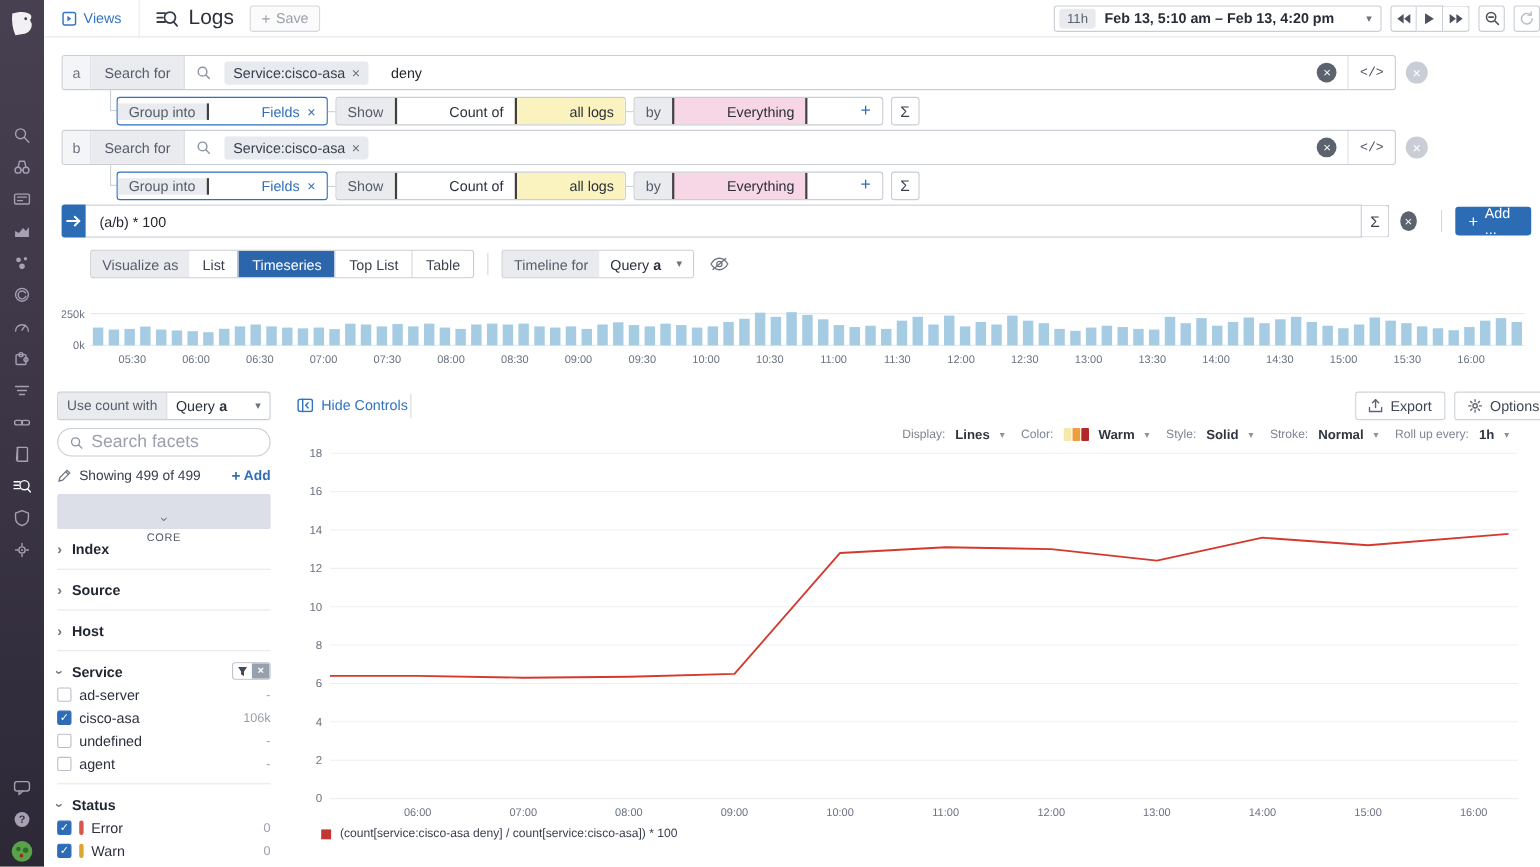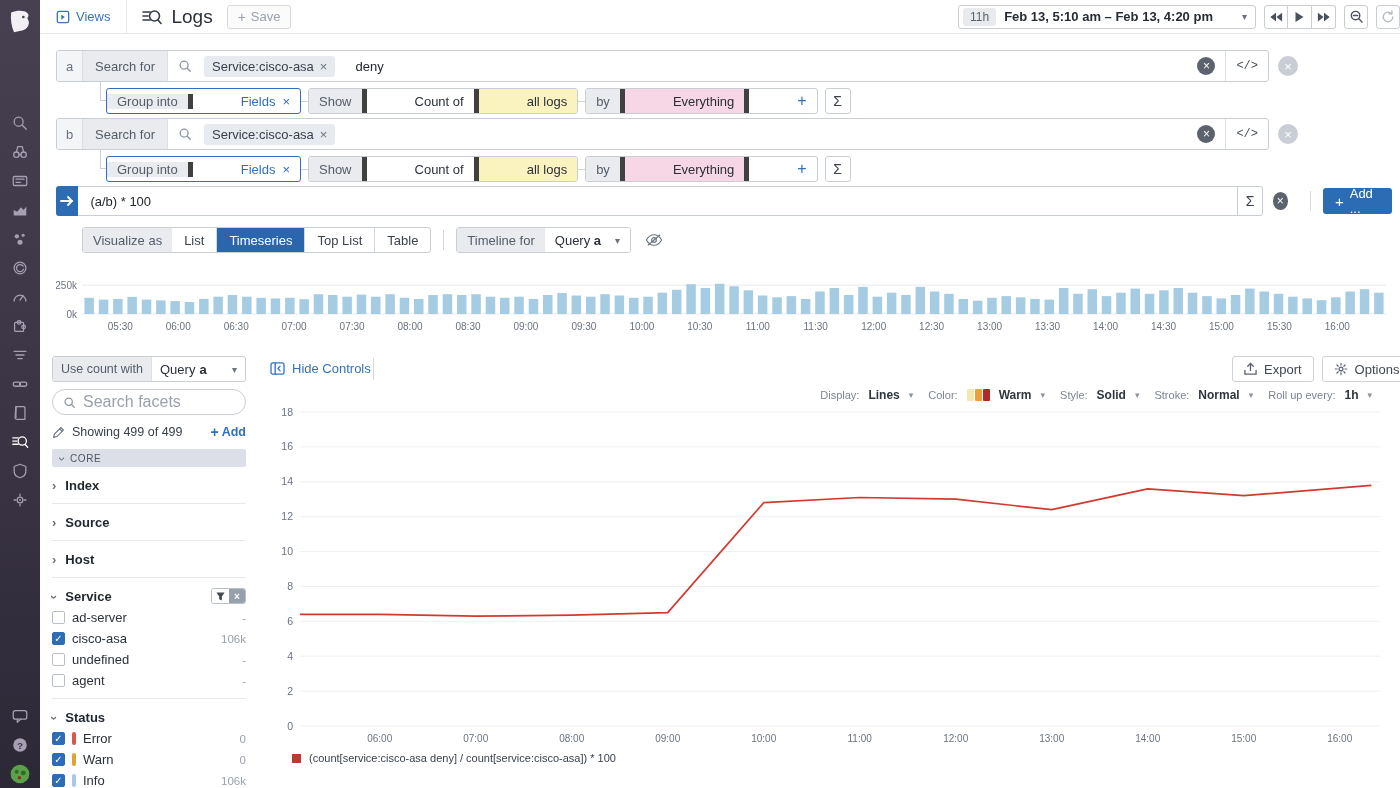--- a/index.html
+++ b/index.html
@@ -62,21 +62,21 @@
   .remove-q { position:absolute; width:20px; height:20px; border-radius:50%; background:#c9ced6;
     color:#fff; display:flex; align-items:center; justify-content:center; font-size:13px; cursor:pointer; }
 
   .group-row { position:absolute; left:106px; height:26px; display:flex; align-items:center; }
   .tree-conn { position:absolute; border-left:1px solid #ccd0d7; border-bottom:1px solid #ccd0d7;
     left:100px; width:7px; height:19px; }
   .conn { width:7px; border-top:1px solid #ccd0d7; height:0; }
   .seg-ctl { display:flex; align-items:stretch; height:26px; border:1px solid #c9cdd4; border-radius:3px;
     background:#fff; overflow:hidden; }
   .seg { display:flex; align-items:center; padding:0 10px; }
-  .seg + .seg { border-left:5px solid #404040;padding-left:48px; }
+  .seg + .seg { border-left:2px solid #404040;padding-left:48px; }
   .seg.gray { background:#e9ebee; color:#555d6a; }
   .seg.yellow { background:#faf3c0; color:#2b2f38; }
   .seg.pink { background:#f7d7e6; color:#2b2f38; }
   .seg.blue-outline { color:#2f6fbd; font-weight:500; gap:7px; }
   .seg .x-blue { color:#2f6fbd; cursor:pointer; }
   .seg.plus { color:#2f6fbd; font-size:16px; cursor:pointer; }
   .fields-ctl { border-color:#2f6fbd;align-items:center; }
   .sigma-btn { width:26px; height:26px; border:1px solid #c9cdd4; border-radius:3px; background:#fff;
     display:flex; align-items:center; justify-content:center; color:#3c434e; font-size:14px;
     margin-left:7px; cursor:pointer; }
@@ -114,22 +114,22 @@
   .usefacets .val { flex:1; display:flex; align-items:center; gap:4px; padding:0 8px; cursor:pointer; }
   .usefacets .caret { margin-left:auto; color:#6a7280; font-size:10px; }
   .facet-search { margin-top:7px; height:26px; border:1px solid #c9cdd4; border-radius:13px;
     display:flex; align-items:center; padding:0 10px; gap:7px; color:#8a93a0; }
   .facet-search input { border:none; outline:none; width:130px; font-size:16px; color:#0f172a;
     font-family:"Liberation Sans", sans-serif; background:transparent; }
   .facet-search input::placeholder { color:#9aa1ad; }
   .showing-row { margin-top:9px; display:flex; align-items:center; gap:7px; color:#39404c; font-size:12.5px; }
   .add-link { margin-left:auto; color:#2f6fbd; font-weight:600; display:flex; align-items:center; gap:3px; cursor:pointer; }
   .core-bar { margin-top:9px; height:18px; background:#dcdfe7; border-radius:2px; display:flex;
-    align-items:center; gap:6px; padding:0 7px; color:#4c5564; font-size:10px; letter-spacing:.6px;
-    font-weight:400; cursor:pointer; }
+    align-items:center; gap:6px; padding:16px 7px; color:#4c5564; font-size:10px; letter-spacing:.6px;
+    font-weight:400; cursor:pointer;flex-direction:column; }
   .chev { display:inline-block; color:#6a7280; font-size:13px; line-height:1; transform-origin:50% 55%; }
   .chev.open { transform:rotate(90deg); }
   .facet-group { border-bottom:1px solid #e6e8ec; padding:7px 0; }
   .facet-group:first-of-type { border-top:none; }
   .fg-head { display:flex; align-items:center; gap:9px; height:22px; font-weight:700; color:#1f2630; cursor:pointer; }
   .fg-badge { margin-left:auto; display:flex; border:1px solid #b9bfc9; border-radius:3px; overflow:hidden; height:16px; }
   .fg-badge .funnel { width:17px; display:flex; align-items:center; justify-content:center; background:#fff; color:#434a56; }
   .fg-badge .bx { width:16px; display:flex; align-items:center; justify-content:center; background:#97a0ad;
     color:#fff; font-size:10px; cursor:pointer; }
   .fg-item { display:flex; align-items:center; height:21px; gap:7px; }

